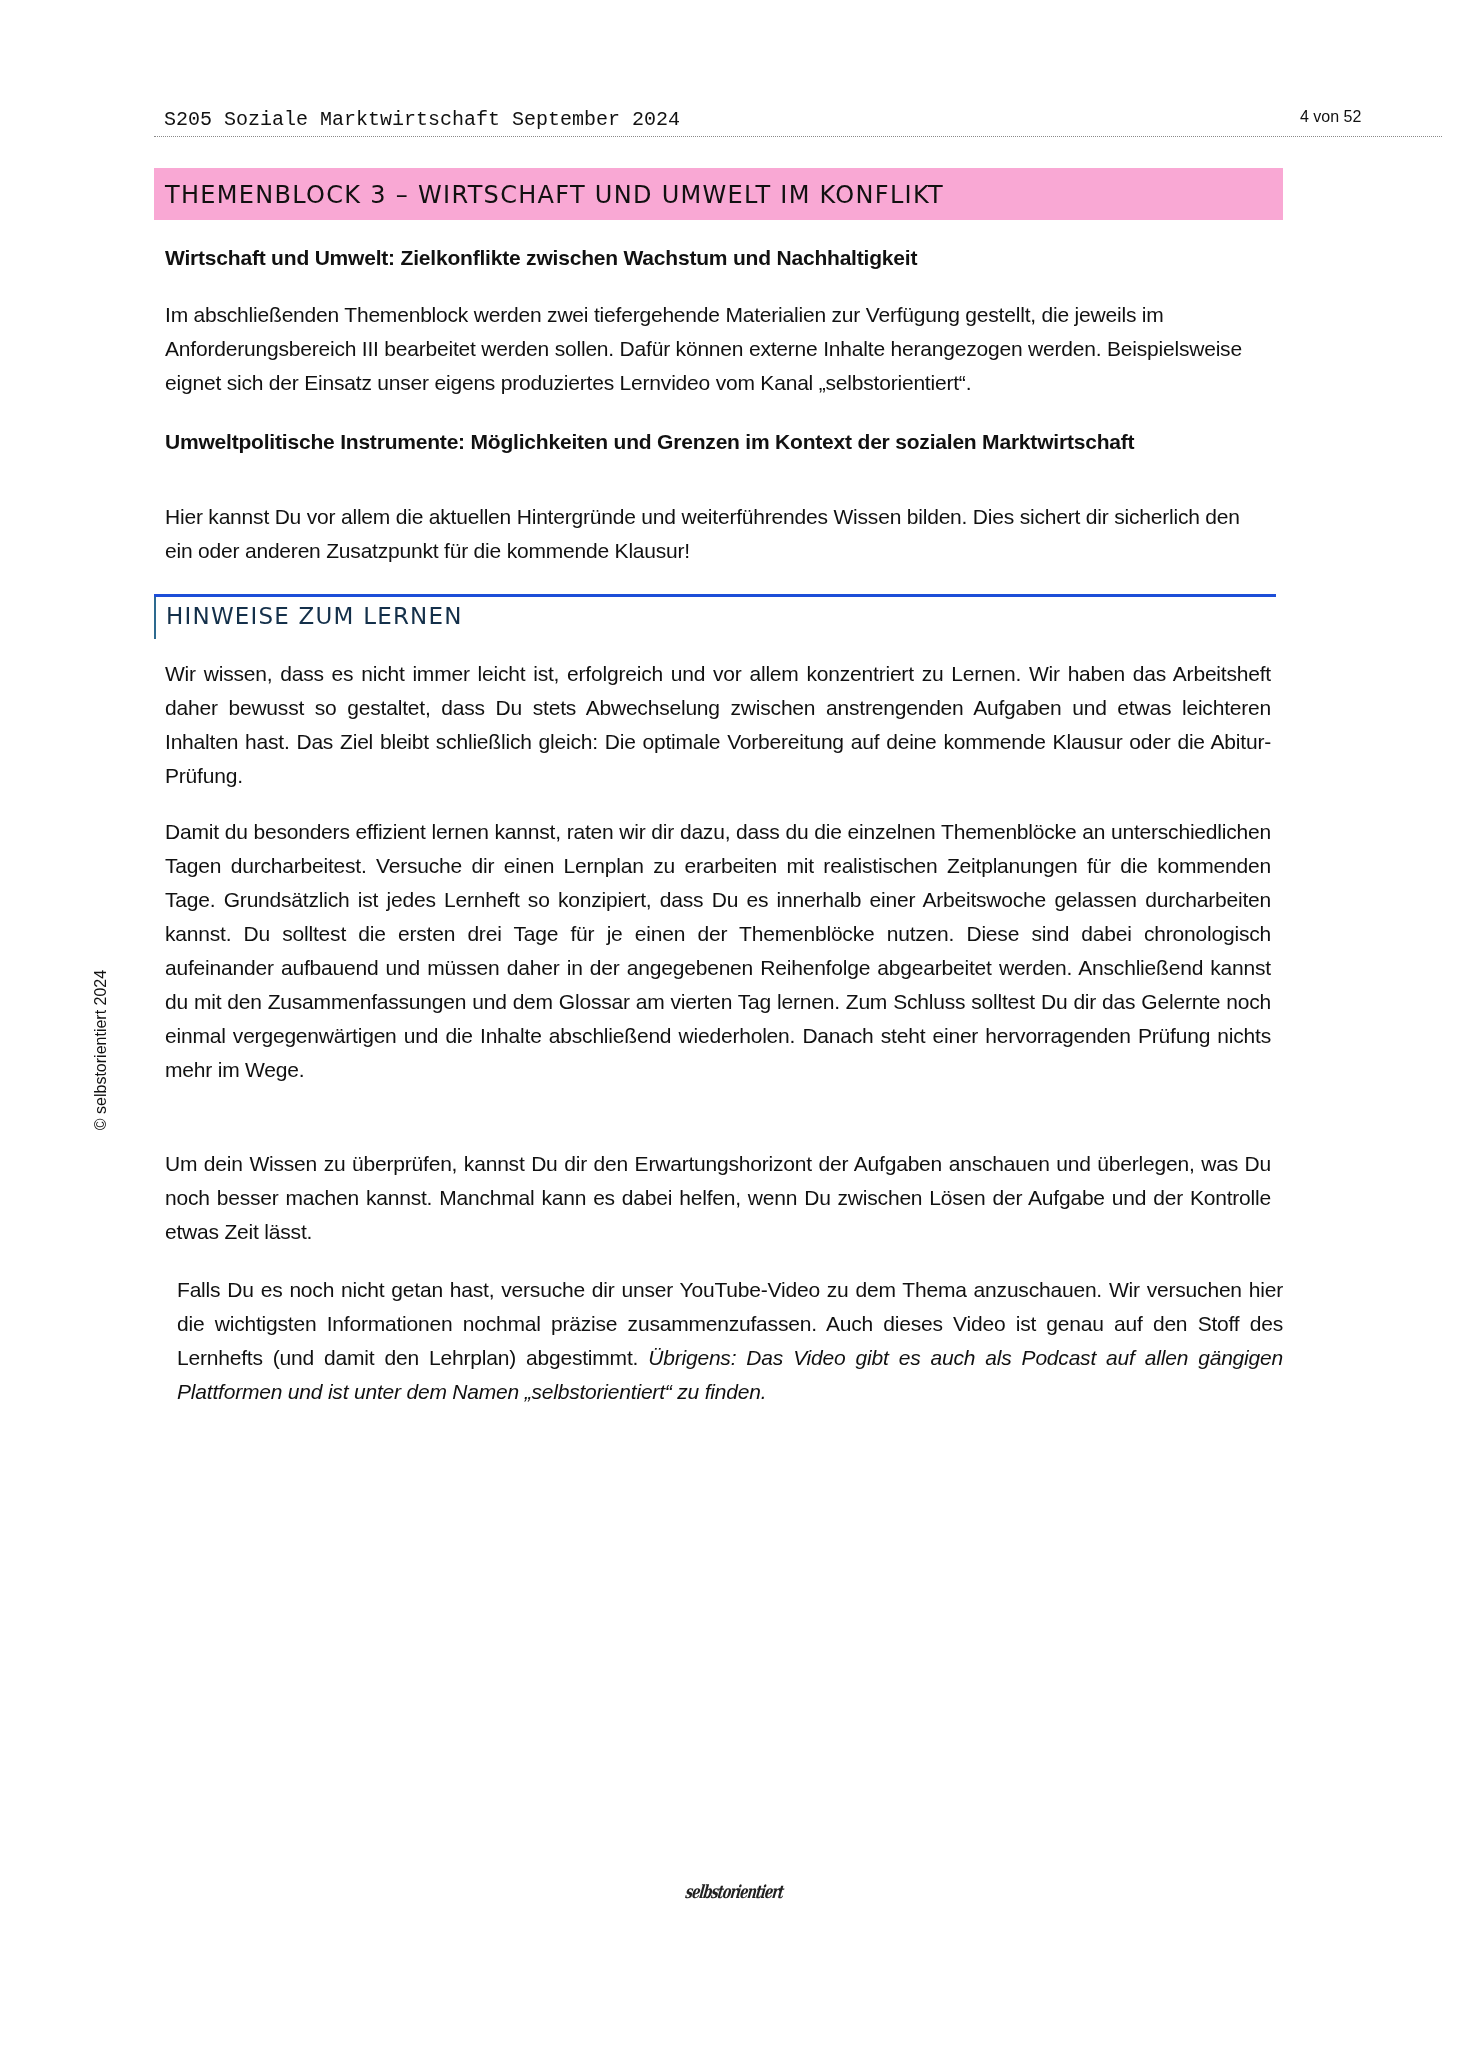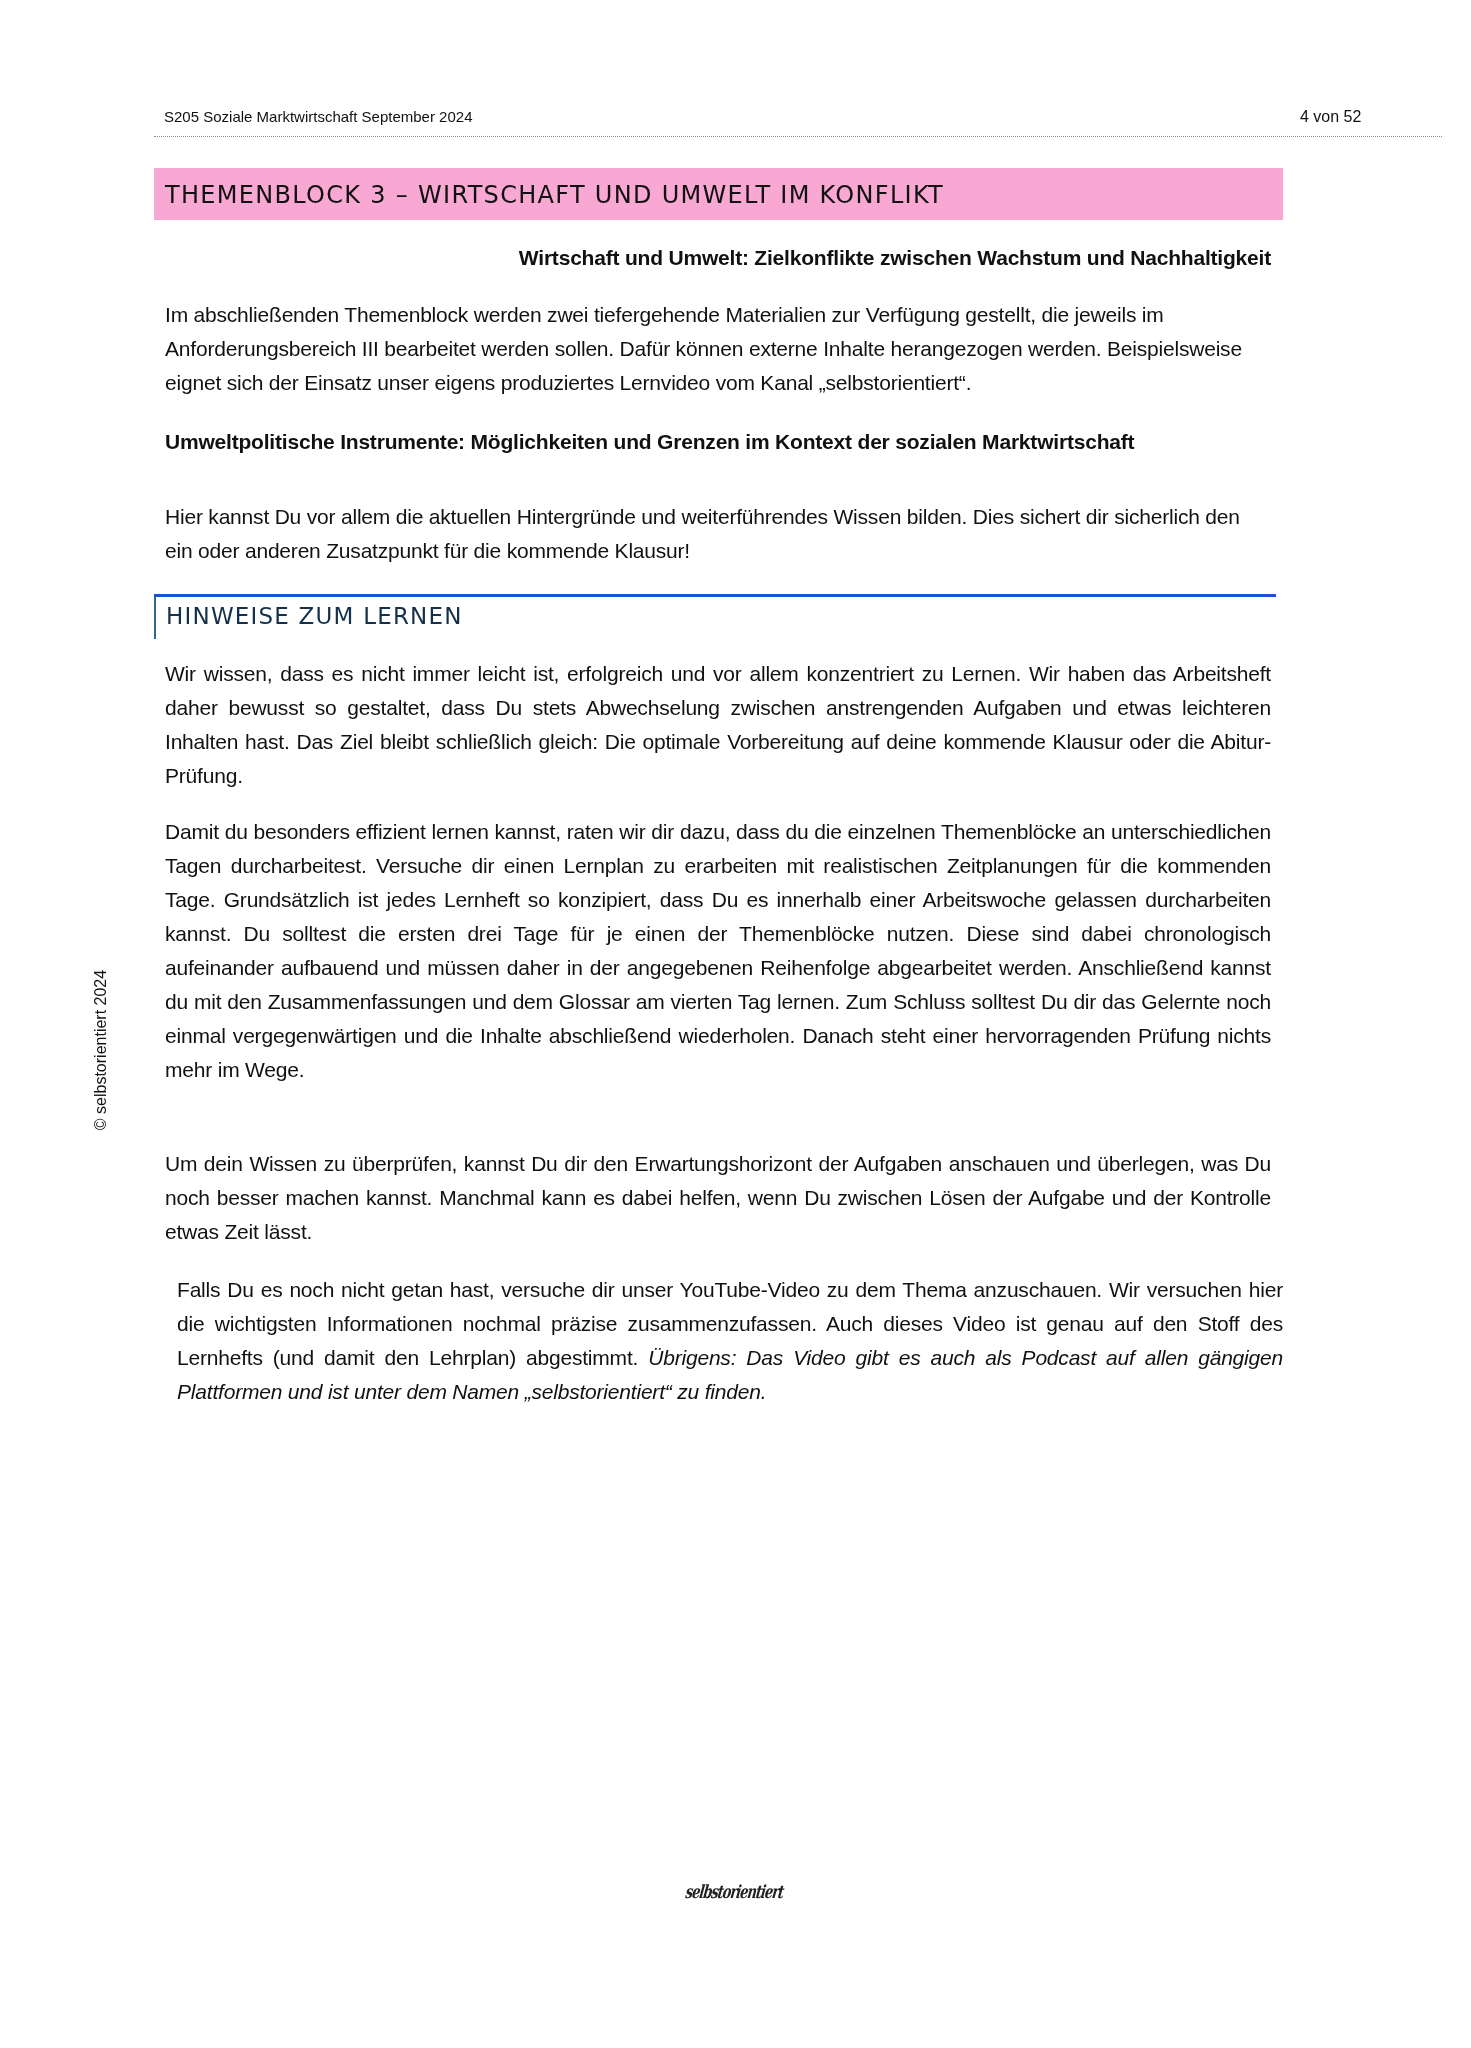--- a/index.html
+++ b/index.html
@@ -1,19 +1,19 @@
 <!DOCTYPE html>
 <html><head>
 <meta charset="utf-8">
 <style>
   html, body { margin: 0; padding: 0; background: #ffffff; }
   body { width: 1471px; height: 2048px; position: relative; overflow: hidden; font-family: "Liberation Sans", sans-serif; color: #111111; }
 
   .page-header { position: absolute; left: 154px; top: 104px; width: 1288px; height: 32px; border-bottom: 1px dotted #8a8a8a; }
-  .page-header .doc-title { position: absolute; left: 10px; top: 4px; font-family: Liberation Sans, sans-serif; font-size: 15px; color: #111; }
+  .page-header .doc-title { position: absolute; left: 10px; top: 4px; font-family: Liberation Mono, monospace; font-size: 20px; color: #111; }
   .page-header .page-num { position: absolute; left: 1146px; top: 4px; font-size: 16px; color: #111; }
 
   .section-bar { position: absolute; left: 154px; top: 168px; width: 1129px; height: 52px; background: #f9a8d4; }
   .section-bar .bar-title { position: absolute; left: 11px; top: 13px; font-size: 24px; letter-spacing: 1.3px; color: #111; font-family: "DejaVu Sans", sans-serif; font-weight: normal; transform: scaleY(1.0); }
 
   .content { position: absolute; left: 165px; width: 1106px; }
   .subhead { font-weight: bold; font-size: 21px; line-height: 28px; margin: 0; letter-spacing: -0.2px; }
   .para { font-size: 21px; line-height: 34px; margin: 0; text-align: justify; letter-spacing: -0.2px; }
   .para.left { text-align: left; }
   .para em { font-style: italic; }
@@ -31,21 +31,21 @@
 
 <div class="page-header">
   <span class="doc-title">S205 Soziale Marktwirtschaft September 2024</span>
   <span class="page-num">4 von 52</span>
 </div>
 
 <div class="section-bar">
   <span class="bar-title">THEMENBLOCK 3 – WIRTSCHAFT UND UMWELT IM KONFLIKT</span>
 </div>
 
-<div class="content" style="top:244px;text-align:right;">
+<div class="content" style="top:244px;">
   <p class="subhead">Wirtschaft und Umwelt: Zielkonflikte zwischen Wachstum und Nachhaltigkeit</p>
 </div>
 <div class="content" style="top:298px;">
   <p class="para left">Im abschließenden Themenblock werden zwei tiefergehende Materialien zur Verfügung gestellt, die jeweils im Anforderungsbereich III bearbeitet werden sollen. Dafür können externe Inhalte herangezogen werden. Beispielsweise eignet sich der Einsatz unser eigens produziertes Lernvideo vom Kanal „selbstorientiert“.</p>
 </div>
 
 <div class="content" style="top:428px;">
   <p class="subhead">Umweltpolitische Instrumente: Möglichkeiten und Grenzen im Kontext der sozialen Marktwirtschaft</p>
 </div>
 <div class="content" style="top:500px;">

